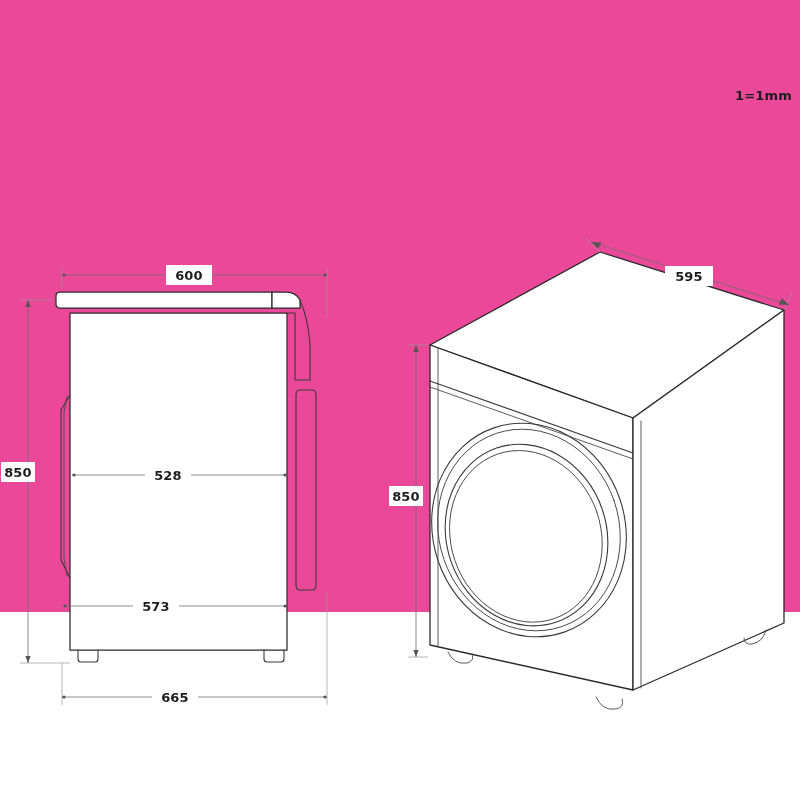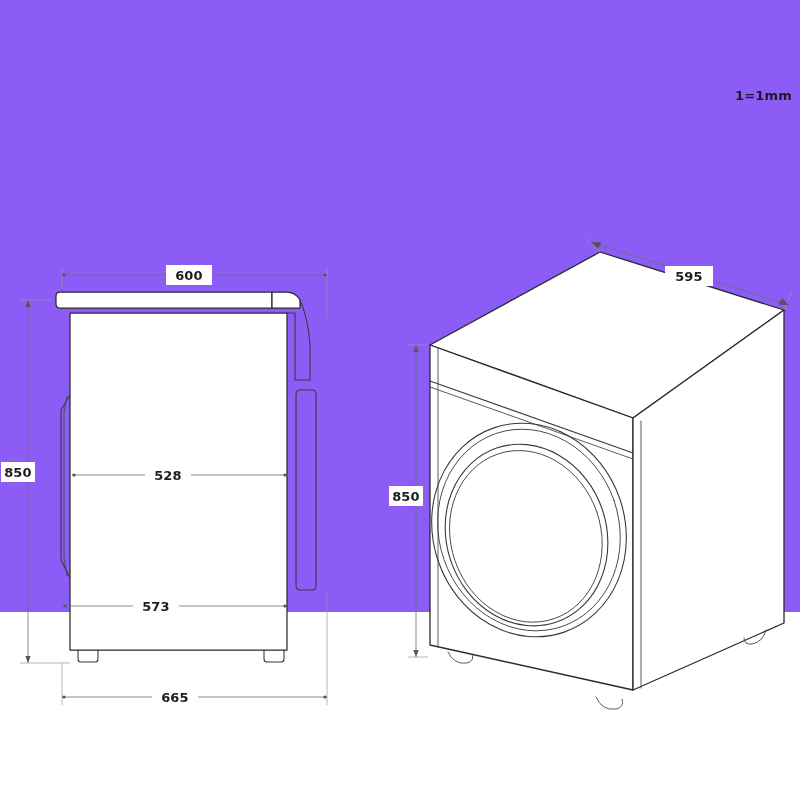--- a/index.html
+++ b/index.html
@@ -12,21 +12,21 @@
     width: 800px;
     height: 800px;
     font-family: "DejaVu Sans", "Liberation Sans", sans-serif;
     overflow: hidden;
     position: relative;
   }
   #drawing-root {
     position: relative;
     width: 800px;
     height: 612px;
-    background: #8b5cf6;
+    background: #ec4899;
   }
   svg.sheet {
     position: absolute;
     top: 0;
     left: 0;
     width: 800px;
     height: 800px;
     display: block;
   }
   

